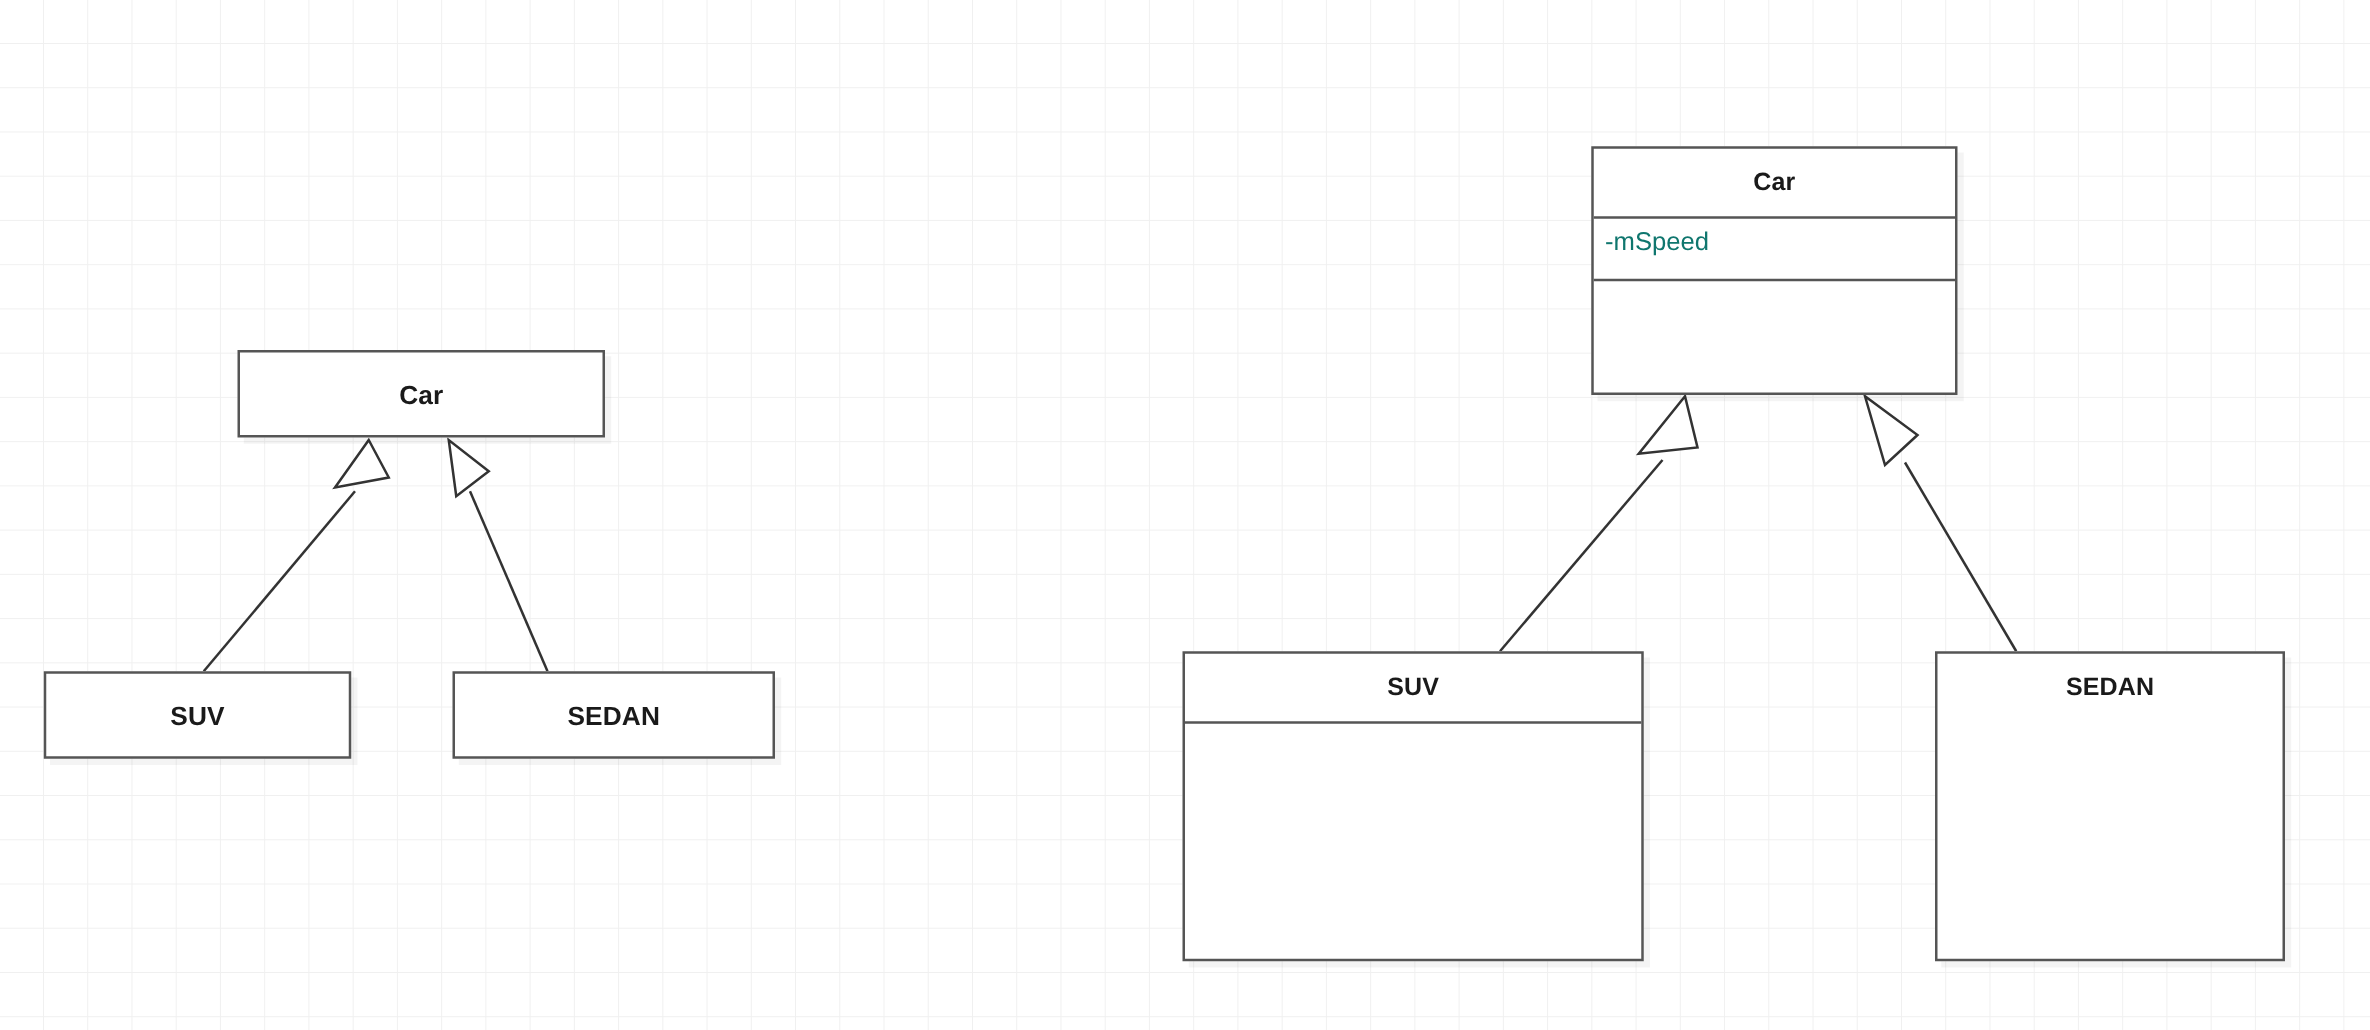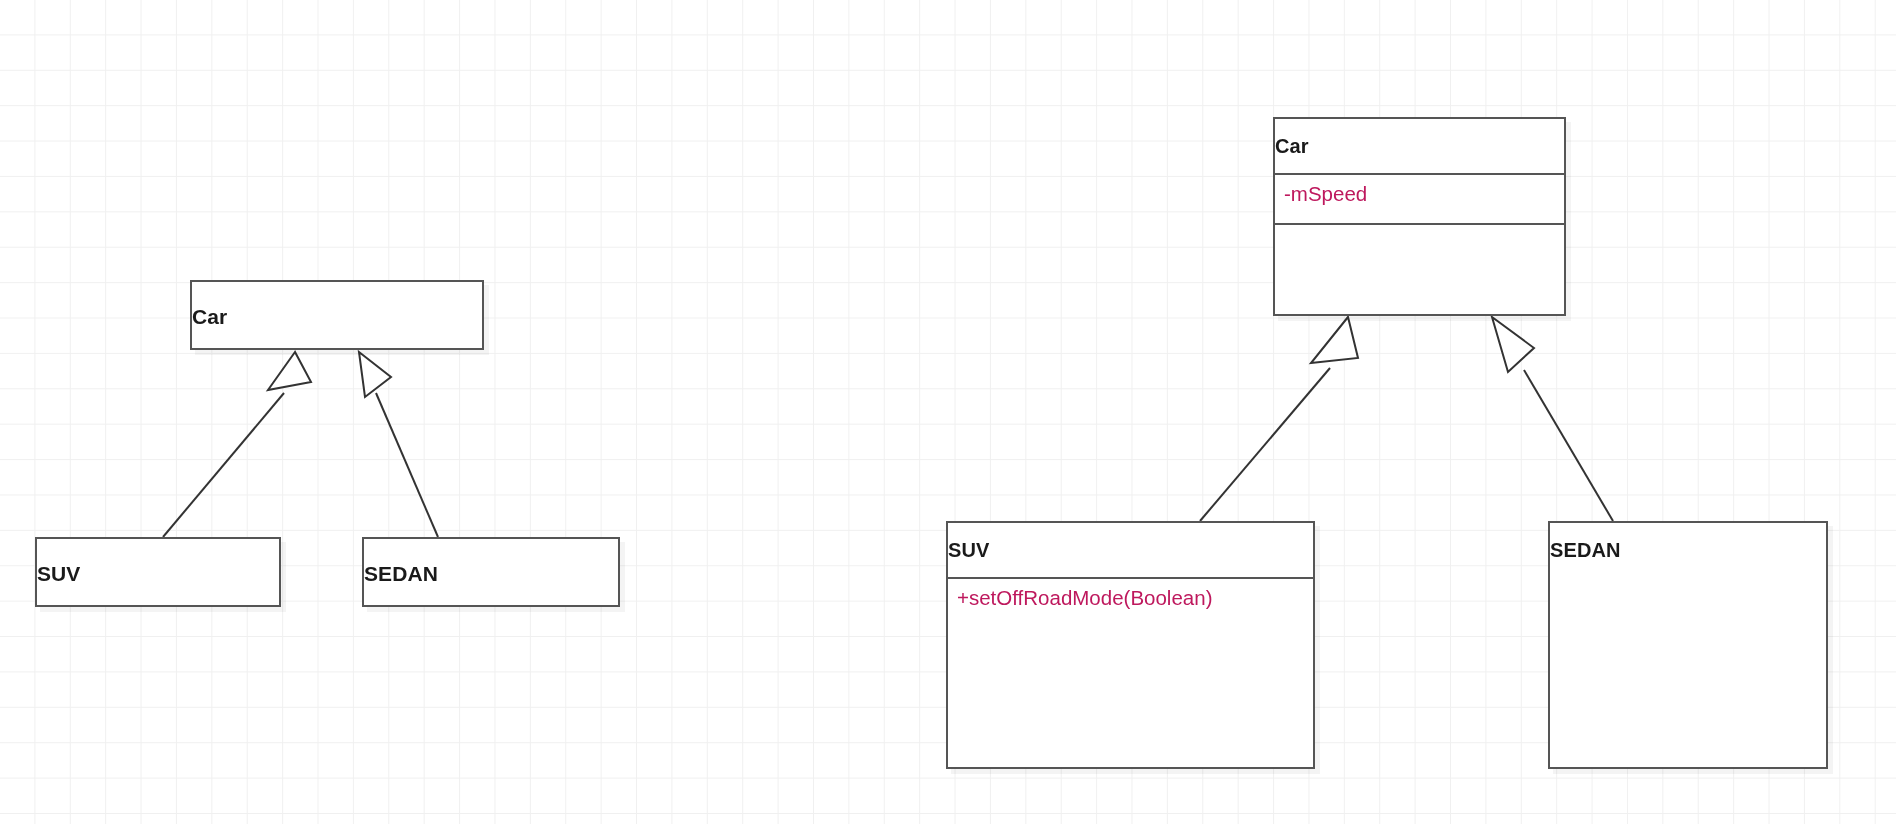--- a/index.html
+++ b/index.html
@@ -36,27 +36,28 @@
     box-shadow: 5px 5px 0 0 rgba(0,0,0,0.045);
     z-index: 2;
   }
   .uml-compartment {
     box-sizing: border-box;
   }
   .uml-compartment + .uml-compartment {
     border-top: 2px solid #555555;
   }
   .uml-name {
+    text-align: center;
     font-weight: bold;
     color: #1a1a1a;
     letter-spacing: 0.1px;
   }
   .uml-members {
     padding: 6px 8px 6px 9px;
-    color: #be185d;
+    color: #0f766e;
   }
   .uml-member {
     line-height: 1.31;
     white-space: nowrap;
   }
   
   .simple .uml-name {
     font-size: 21px;
     line-height: 70px;
     height: 70px;
@@ -124,21 +125,20 @@
     <div class="uml-compartment uml-members c-h50">
       <div class="uml-member">-mSpeed</div>
     </div>
     <div class="uml-compartment uml-members">
     </div>
   </div>
 
   <div class="uml-class detailed n-suv-right">
     <div class="uml-compartment uml-name c-h54">SUV</div>
     <div class="uml-compartment uml-members">
-      <div class="uml-member">+setOffRoadMode(Boolean)</div>
     </div>
   </div>
 
   <div class="uml-class detailed n-sed-right">
     <div class="uml-compartment uml-name c-h54">SEDAN</div>
   </div>
 
 </div>
 
 </body></html>

